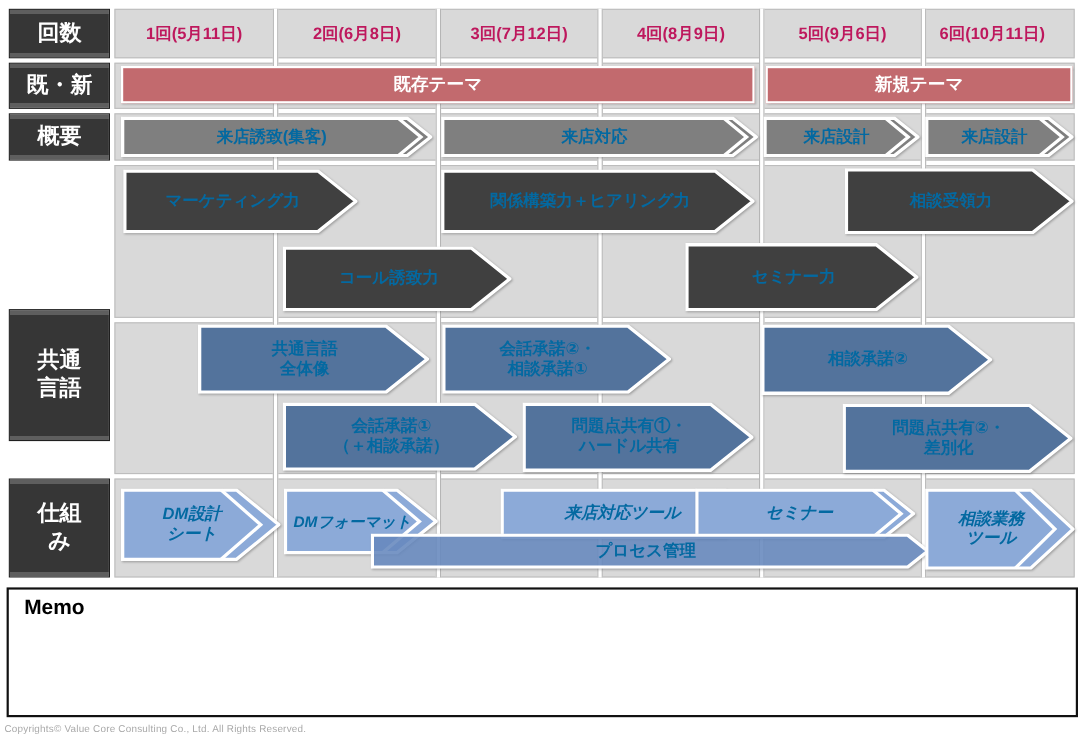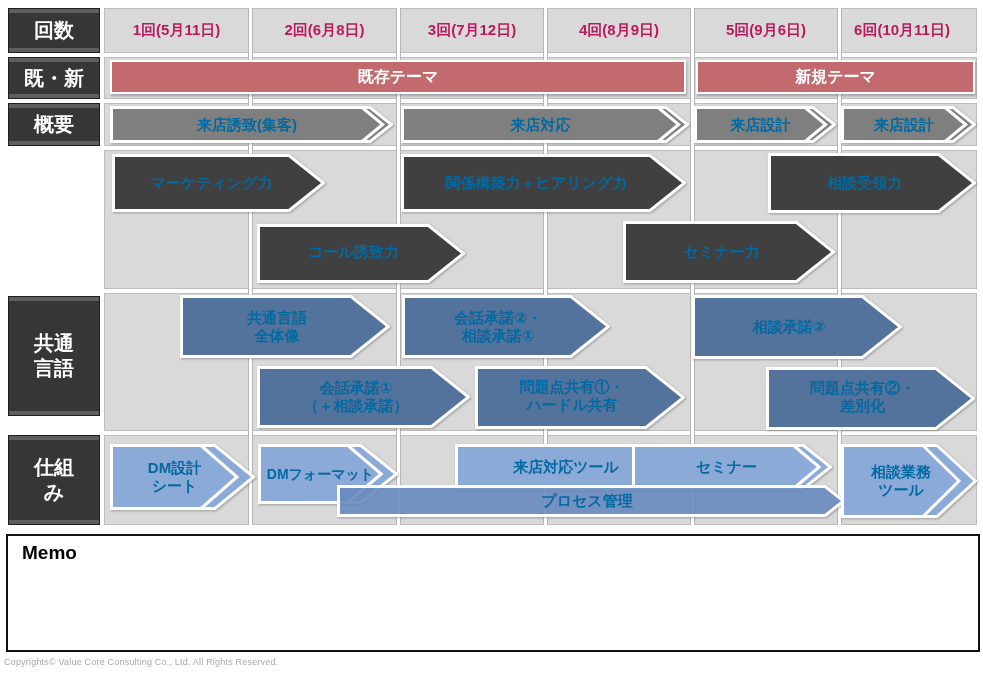--- a/index.html
+++ b/index.html
@@ -31,21 +31,21 @@
   }
   
   .arrow{position:absolute;display:flex;align-items:center;justify-content:center;
          filter:drop-shadow(1px 1.5px 1px rgba(0,0,0,0.28));}
   .arrow-svg{position:absolute;left:0;top:0;}
   .arrow .txt{position:relative;z-index:1;color:#0369a1;font-weight:bold;font-size:15px;
               text-align:center;white-space:pre-line;line-height:1.18;}
   .a-gray{color:#7f7f7f;}
   .a-dark{color:#404040;}
   .a-blue{color:#53739c;}
-  .a-lblue{color:#8caad8;}
+  .a-lblue{color:#8caad8;font-style:italic;}
   .a-process{color:#6b8ec5;}
   .fs14 .txt{font-size:14px;}
   
   .memo-box{position:absolute;left:6px;top:534px;width:974px;height:118px;background:#ffffff;
             border:2px solid #111111;box-sizing:border-box;}
   .memo-title{position:absolute;left:14px;top:6px;color:#000000;font-weight:bold;font-size:19px;}
   .copyright{position:absolute;left:4px;top:657px;color:#a9a9a9;font-size:9px;letter-spacing:0.2px;}
 </style>
 </head>
 <body>
@@ -61,21 +61,21 @@
 
   <div class="vgap" style="left:248px;top:8px;height:517px;"></div>
   <div class="vgap" style="left:396px;top:8px;height:517px;"></div>
   <div class="vgap" style="left:543px;top:8px;height:517px;"></div>
   <div class="vgap" style="left:690px;top:8px;height:517px;"></div>
   <div class="vgap" style="left:837px;top:8px;height:517px;"></div>
 
   <div class="rowlabel" style="top:8px;height:45px;">回数</div>
   <div class="rowlabel" style="top:57px;height:42px;">既・新</div>
   <div class="rowlabel" style="top:103px;height:43px;">概要</div>
-  <div class="rowlabel" style="top:296px;height:120px;text-align:right;">共通
+  <div class="rowlabel" style="top:281px;height:120px;text-align:right;">共通
 言語</div>
   <div class="rowlabel" style="top:435px;height:90px;">仕組
 み</div>
 
   <div class="colhead" style="left:104px;width:145px;">1回(5月11日)</div>
   <div class="colhead" style="left:252px;width:145px;">2回(6月8日)</div>
   <div class="colhead" style="left:400px;width:144px;">3回(7月12日)</div>
   <div class="colhead" style="left:547px;width:144px;">4回(8月9日)</div>
   <div class="colhead" style="left:694px;width:144px;">5回(9月6日)</div>
   <div class="colhead" style="left:841px;width:122px;">6回(10月11日)</div>
@@ -174,21 +174,21 @@
       <svg class="arrow-svg" width="210" height="63" viewBox="0 0 210 63">
         <polygon points="1.5,1.5 170.94,1.5 208.5,31.5 170.94,61.5 1.5,61.5" fill="currentColor" stroke="#ffffff" stroke-width="3"></polygon>
       </svg>
       <span class="txt" style="padding-right: 16px; font-family: Liberation Mono, monospace;">問題点共有①・
 ハードル共有</span>
     </div>
   <div class="arrow a-blue" style="left:766px;top:367px;width:209px;height:63px;">
       <svg class="arrow-svg" width="209" height="63" viewBox="0 0 209 63">
         <polygon points="1.5,1.5 169.94,1.5 207.5,31.5 169.94,61.5 1.5,61.5" fill="currentColor" stroke="#ffffff" stroke-width="3"></polygon>
       </svg>
-      <span class="txt" style="padding-right: 16px; font-family: Liberation Mono, monospace;">問題点共有②・
+      <span class="txt" style="padding-right: 16px;">問題点共有②・
 差別化</span>
     </div>
 
   <div class="arrow a-lblue" style="left:110px;top:444px;width:145px;height:66px;">
       <svg class="arrow-svg" width="145" height="66" viewBox="0 0 145 66">
         <polygon points="1.5,1.5 105,1.5 143.5,33 105,64.5 1.5,64.5" fill="currentColor" stroke="#ffffff" stroke-width="3"></polygon>
         <polyline points="91,1.5 127,33 91,64.5" fill="none" stroke="#ffffff" stroke-width="3"></polyline>
       </svg>
       <span class="txt" style="padding-right: 16px;">DM設計
 シート</span>

